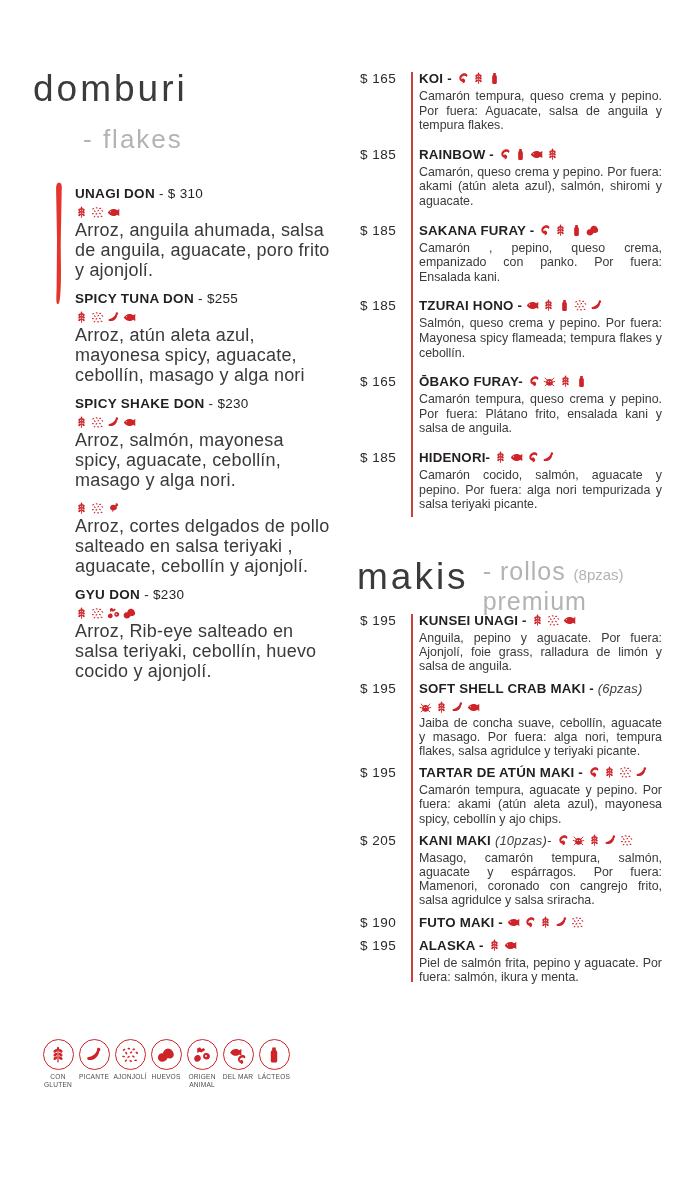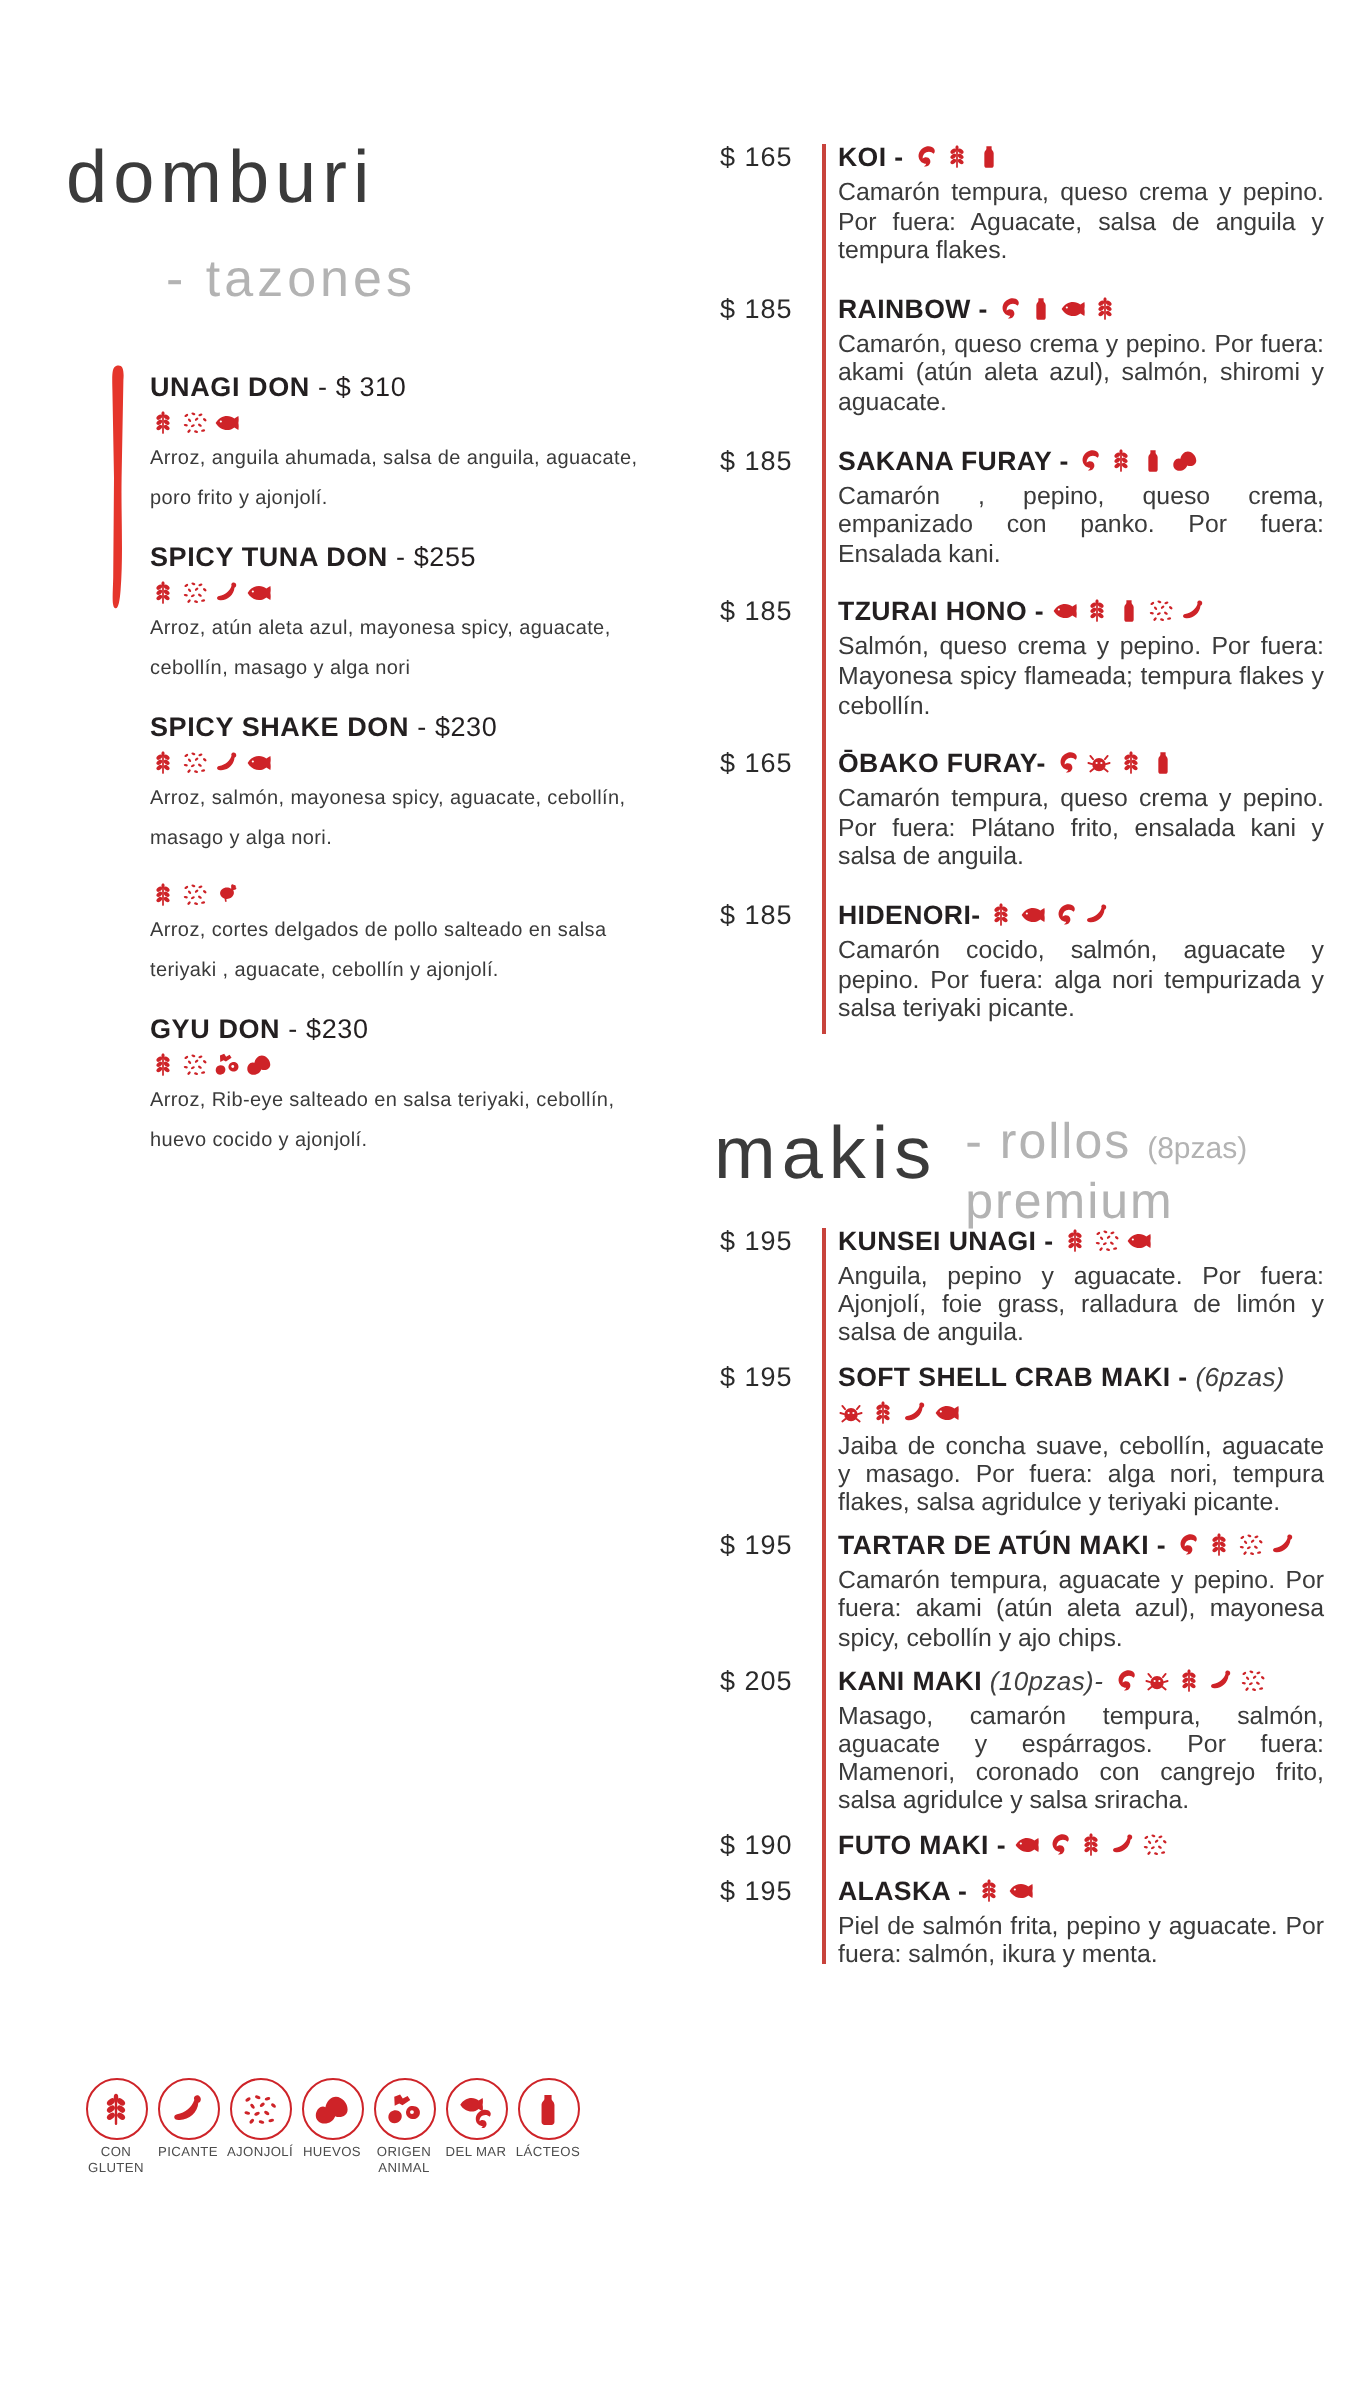--- a/index.html
+++ b/index.html
@@ -13,21 +13,21 @@
     font-size:37px;line-height:58px;color:#3b3b3b;letter-spacing:3px;
   }
   .left-col{position:absolute;left:33px;top:60px;width:302px;}
   .h-sub{margin:6px 0 0 50px;font-size:26px;font-weight:300;letter-spacing:2px;color:#b3b3b3;}
   .d-items{margin:30px 0 0 42px;width:258px;}
   
   .d-item{margin-bottom:10px;}
   .d-title{font-size:13.5px;font-weight:700;letter-spacing:.3px;line-height:17px;}
   .d-title .pr{font-weight:400;}
   .icon-row{margin:2px 0 1px;line-height:15px;}
-  .d-desc{font-size:10px;line-height:20px;color:#3a3a3a;letter-spacing:.2px;}
+  .d-desc{font-size:18px;line-height:20px;color:#3a3a3a;letter-spacing:.2px;}
   
   .brush{position:absolute;left:52px;top:181px;}
   
   .sec{position:absolute;left:360px;width:302px;}
   .sec1{top:70px;}
   .sec2{top:612px;}
   .sec::before{content:"";position:absolute;left:51px;top:2px;bottom:8px;width:2px;background:#c8433c;}
   .r-row{display:flex;margin-bottom:13px;}
   .sec2 .r-row{margin-bottom:6px;}
   .r-price{width:50px;flex-shrink:0;font-size:13.5px;color:#2a2a2a;letter-spacing:.5px;padding-top:1px;}
@@ -121,21 +121,21 @@
     </symbol>
     <symbol id="sym-delmar" viewBox="0 0 24 24">
       <path d="M1.5,8.5C3.3,5.6,6.2,4,9,4c1.8,0,3.5,0.6,4.8,1.7L16.4,4c0.3,1.6,0.3,3,0,4.5 c0.3,1.5,0.3,2.9,0,4.5l-2.6-1.7C12.5,12.4,10.8,13,9,13C6.2,13,3.3,11.4,1.5,8.5z"></path>
       <path d="M21.5,13.5c-1-1.5-3.3-2-5.3-1.3c-3,1-4.9,4-4.2,6.9c0.5,2.1,2.4,3.5,4.4,3.5 c-0.1,0.7-0.5,1.3-1.3,1.6c1.9,0.4,3.6-0.7,3.9-2.4c0.2-1.1-0.3-2.2-1.2-2.8c-1.1-0.7-2.6-0.5-3.4,0.5 c-0.3-1.6,0.7-3.2,2.2-3.9c1.5-0.7,3.4-0.3,4.4,0.9C22,15.5,22,14.3,21.5,13.5z"></path>
     </symbol>
   </defs>
 </svg>
 
 <div class="left-col">
   <div class="h-title">domburi</div>
-  <div class="h-sub">- tazones</div>
+  <div class="h-sub">- flakes</div>
   <div class="d-items" id="domburi-items">
   <div class="d-item">
     <div class="d-title"><span class="nm">UNAGI DON</span> <span class="pr">- $ 310</span></div>
     <div class="icon-row"><svg class="mi" viewBox="0 0 24 24">
             <use href="#sym-gluten"></use>
           </svg><svg class="mi" viewBox="0 0 24 24">
             <use href="#sym-sesame"></use>
           </svg><svg class="mi" viewBox="0 0 24 24">
             <use href="#sym-fish"></use>
           </svg></div>

